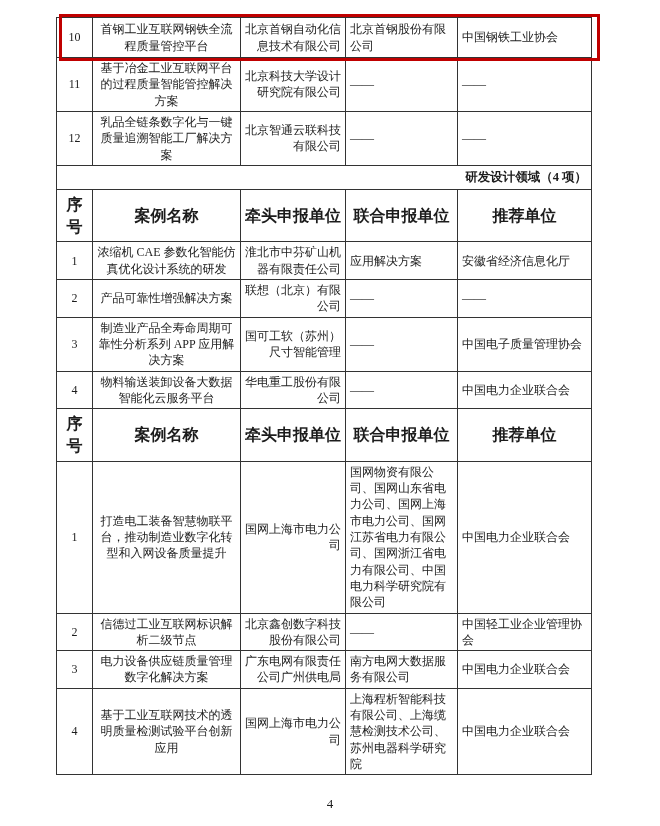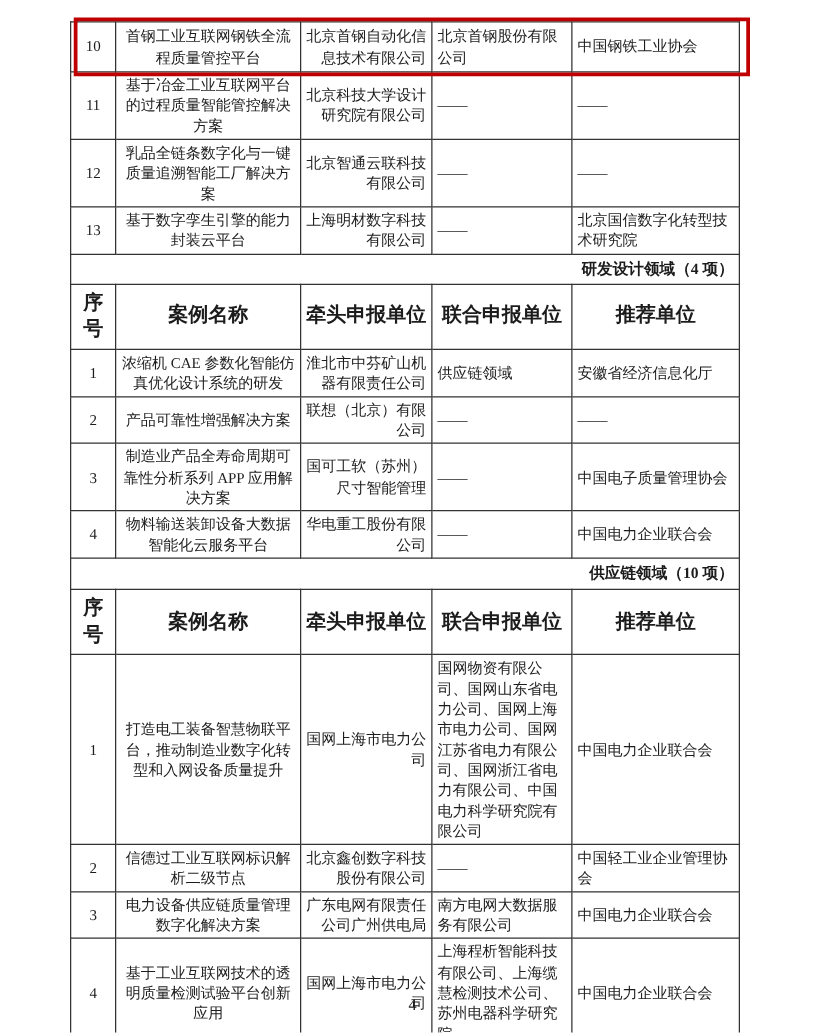--- a/index.html
+++ b/index.html
@@ -83,43 +83,36 @@
         <td class="c-joint">——</td>
         <td class="c-rec">——</td>
       </tr>
       <tr style="height:52px">
         <td class="c-no">12</td>
         <td class="c-name">乳品全链条数字化与一键质量追溯智能工厂解决方案</td>
         <td class="c-lead">北京智通云联科技有限公司</td>
         <td class="c-joint">——</td>
         <td class="c-rec">——</td>
       </tr>
-      <tr style="height:34px">
-        <td class="c-no">13</td>
-        <td class="c-name">基于数字孪生引擎的能力封装云平台</td>
-        <td class="c-lead">上海明材数字科技有限公司</td>
-        <td class="c-joint">——</td>
-        <td class="c-rec">北京国信数字化转型技术研究院</td>
-      </tr>
 
       <tr style="height:24px">
         <td class="section-title" colspan="5">研发设计领域（4 项）</td>
       </tr>
       <tr style="height:28px">
         <th>序号</th>
         <th>案例名称</th>
         <th>牵头申报单位</th>
         <th>联合申报单位</th>
         <th>推荐单位</th>
       </tr>
       <tr style="height:34px">
         <td class="c-no">1</td>
         <td class="c-name">浓缩机 CAE 参数化智能仿真优化设计系统的研发</td>
         <td class="c-lead">淮北市中芬矿山机器有限责任公司</td>
-        <td class="c-joint">供应链领域</td>
+        <td class="c-joint">应用解决方案</td>
         <td class="c-rec">安徽省经济信息化厅</td>
       </tr>
       <tr style="height:34px">
         <td class="c-no">2</td>
         <td class="c-name">产品可靠性增强解决方案</td>
         <td class="c-lead">联想（北京）有限公司</td>
         <td class="c-joint">——</td>
         <td class="c-rec">——</td>
       </tr>
       <tr style="height:48px">
@@ -130,23 +123,20 @@
         <td class="c-rec">中国电子质量管理协会</td>
       </tr>
       <tr style="height:34px">
         <td class="c-no">4</td>
         <td class="c-name">物料输送装卸设备大数据智能化云服务平台</td>
         <td class="c-lead">华电重工股份有限公司</td>
         <td class="c-joint">——</td>
         <td class="c-rec">中国电力企业联合会</td>
       </tr>
 
-      <tr style="height:25px">
-        <td class="section-title" colspan="5">供应链领域（10 项）</td>
-      </tr>
       <tr style="height:24px">
         <th>序号</th>
         <th>案例名称</th>
         <th>牵头申报单位</th>
         <th>联合申报单位</th>
         <th>推荐单位</th>
       </tr>
       <tr style="height:140px">
         <td class="c-no">1</td>
         <td class="c-name">打造电工装备智慧物联平台，推动制造业数字化转型和入网设备质量提升</td>

